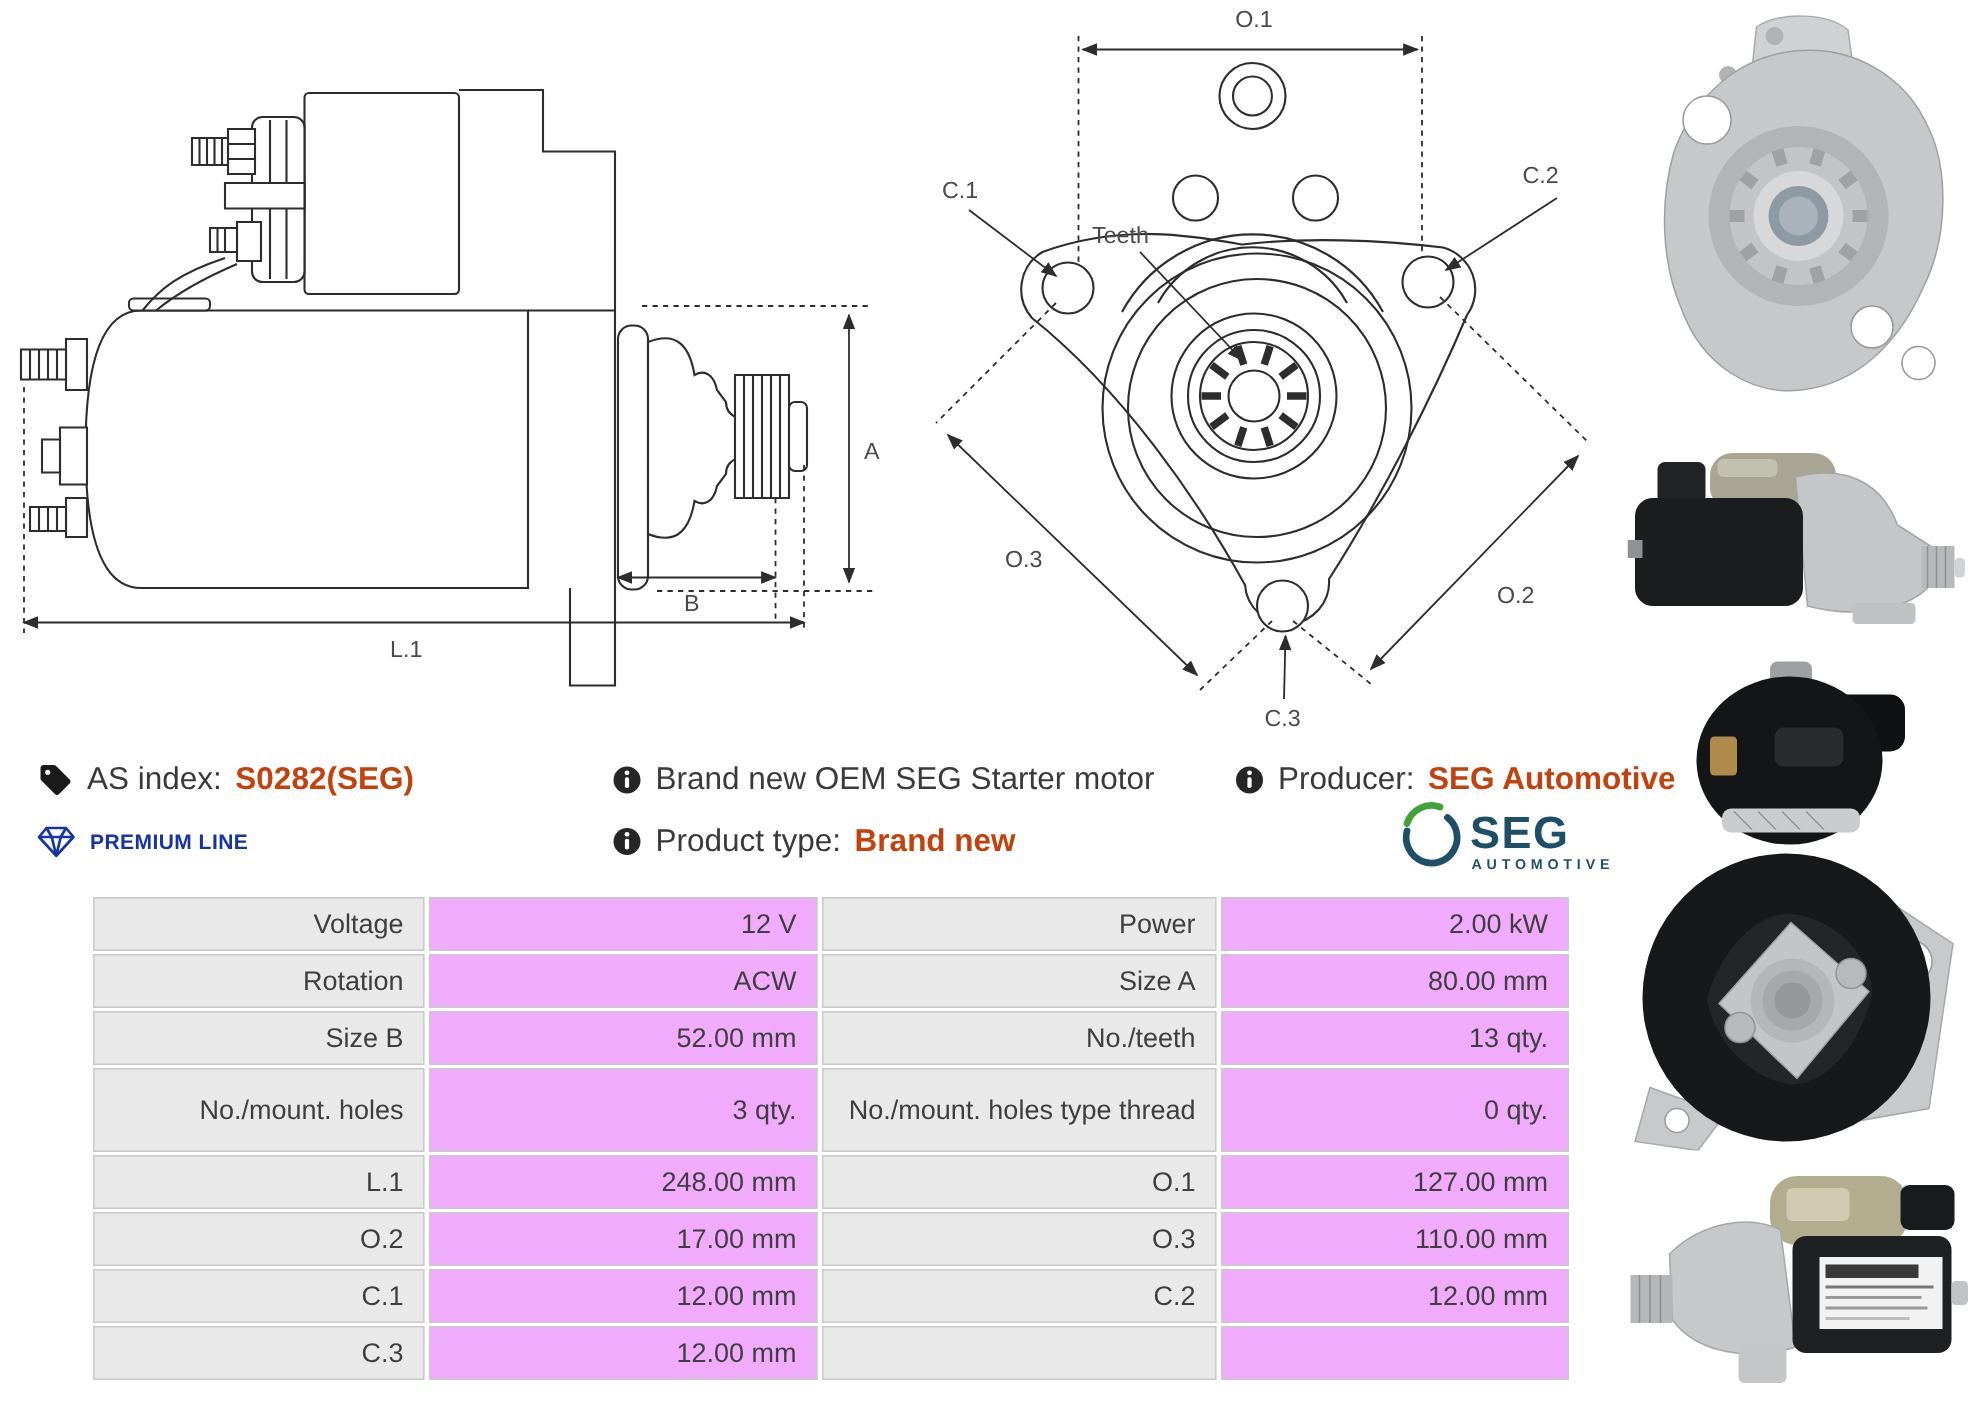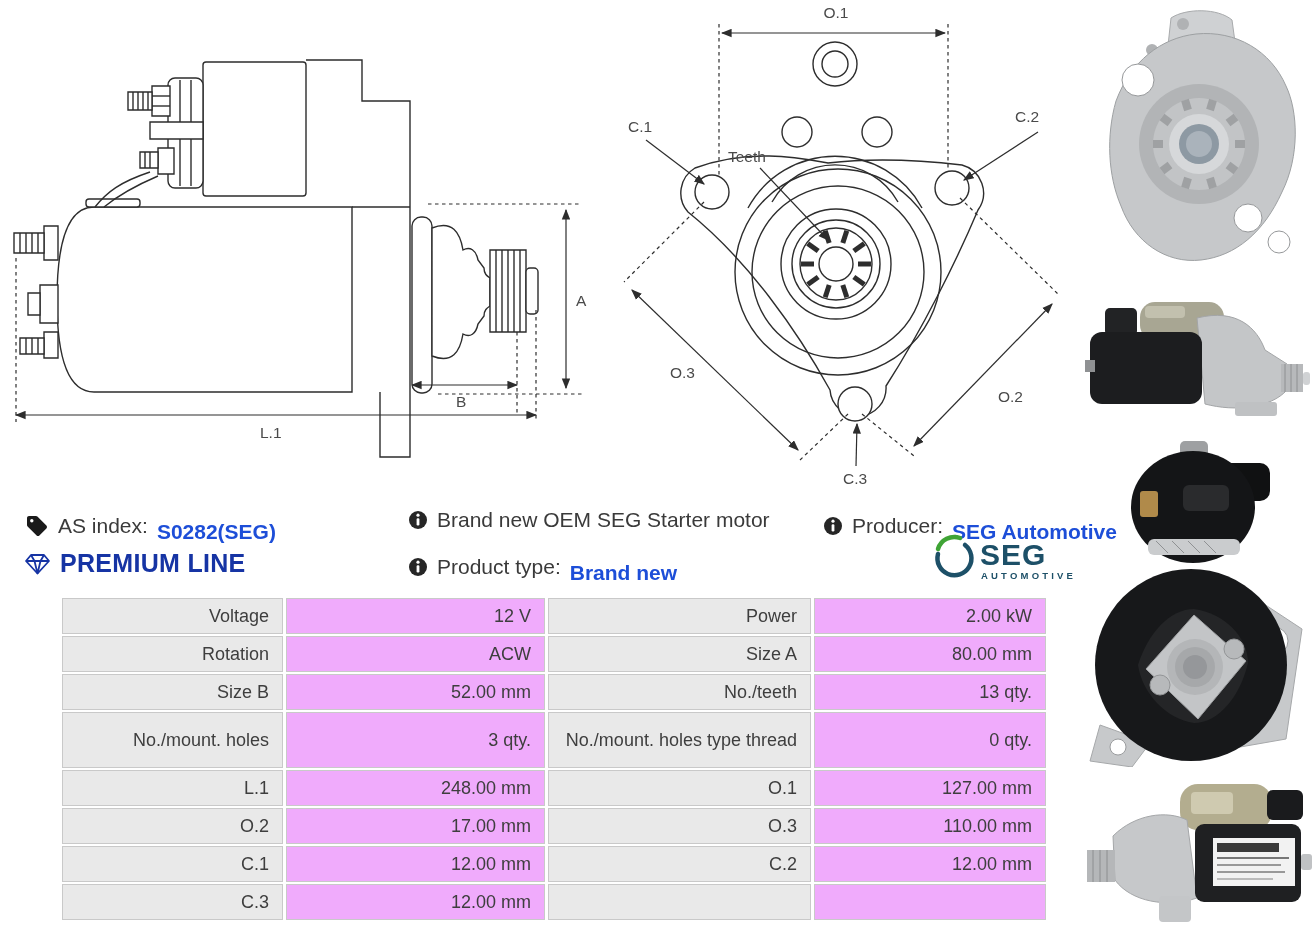--- a/index.html
+++ b/index.html
@@ -3,22 +3,22 @@
 <meta charset="utf-8">
 <style>
   html,body{margin:0;padding:0;background:#fff;}
   .page{position:relative;width:1312px;height:936px;background:#ffffff;overflow:hidden;
         font-family:"Liberation Sans",sans-serif;color:#3a3a3a;}
   .abs{position:absolute;}
   svg text{font-family:"Liberation Sans",sans-serif;}
 
   
   .info-row{position:absolute;display:flex;align-items:center;gap:9px;font-size:21px;color:#3a3a3a;white-space:nowrap;}
-  .info-row b{color:#1d4ed8;margin-top:12px;}
-  .premium{color:#1634a4;font-weight:bold;font-size:25px;letter-spacing:.3px;}
+  .info-row b{color:#c2410c;}
+  .premium{color:#1634a4;font-weight:bold;font-size:14px;letter-spacing:.3px;}
   .icon{flex:0 0 auto;display:inline-flex;}
 
   
   .spec-table{position:absolute;left:62px;top:598px;width:1014px;}
   .spec-row{display:flex;gap:3px;margin-bottom:2px;}
   .cell{box-sizing:border-box;border:1px solid #c9c9c9;height:36px;display:flex;align-items:center;
         justify-content:flex-end;padding-right:13px;font-size:18px;color:#3e3e3e;text-align:right;line-height:1.15;}
   .cell.lab{background:#e9e9e9;}
   .cell.val{background:#f0abfc;}
   .c0{width:221px}.c1{width:259px}.c2{width:263px}.c3{width:232px}

